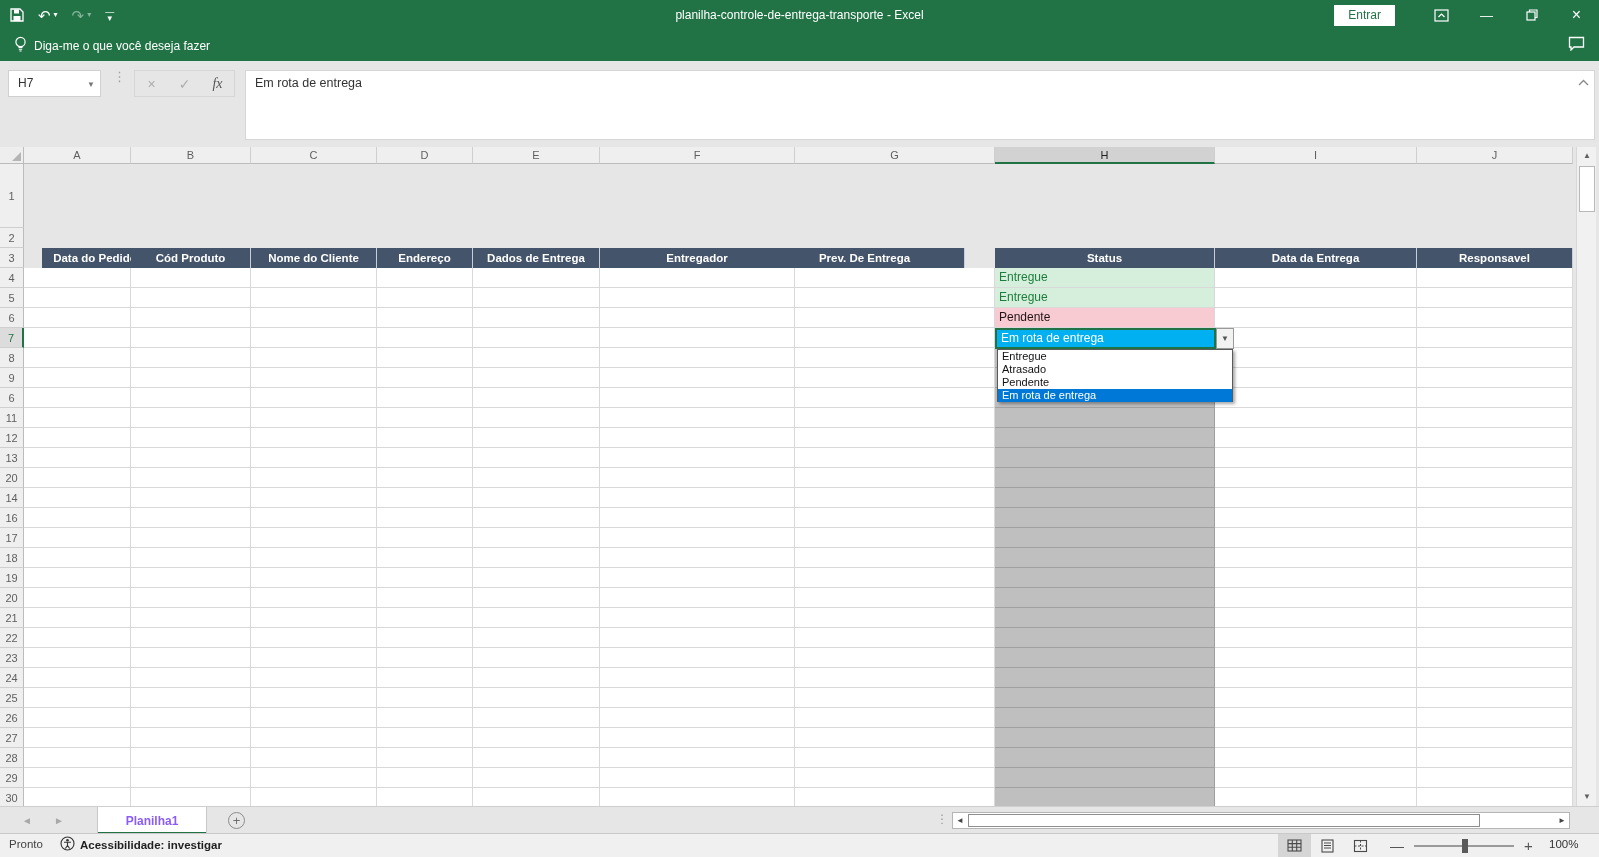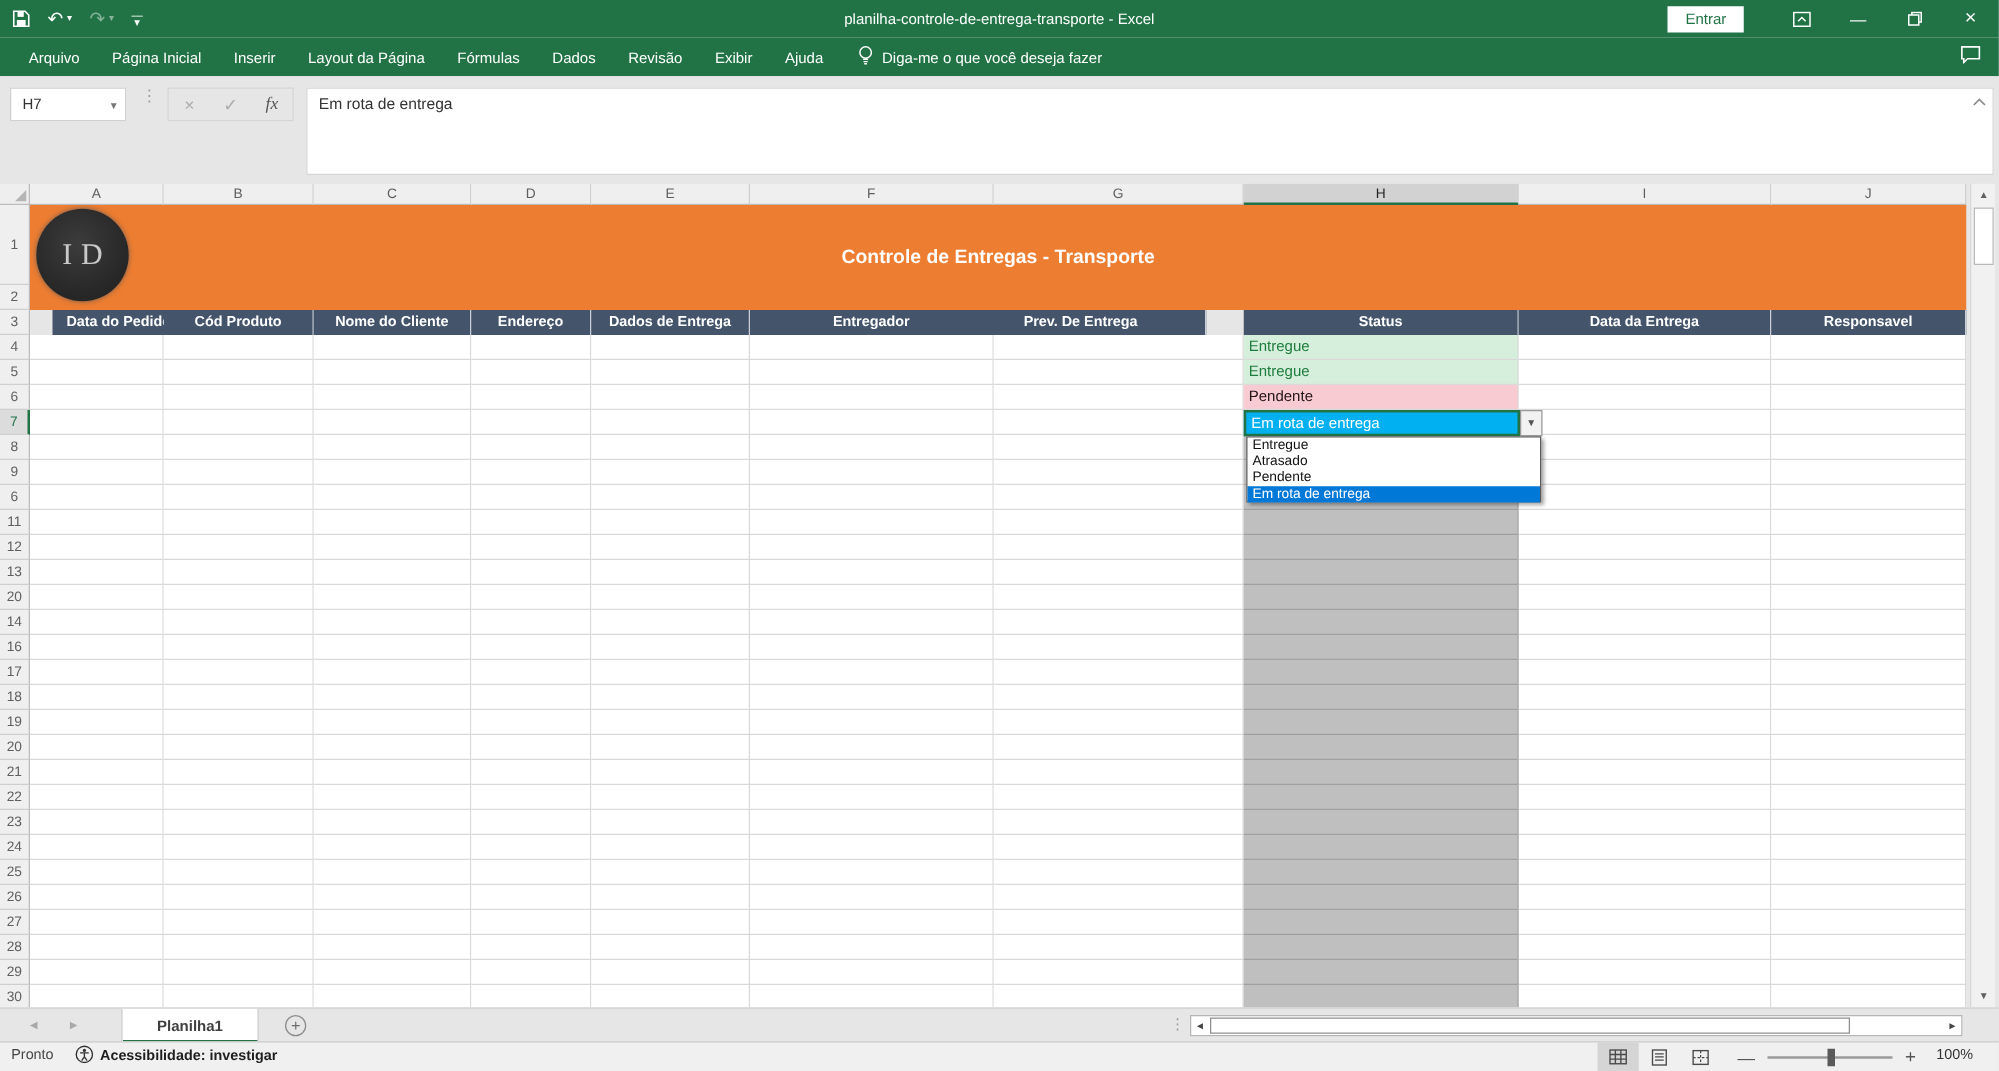--- a/index.html
+++ b/index.html
@@ -72,21 +72,21 @@
   
   #vscroll { position:absolute; left:1576px; top:0; width:20px; height:659px; background:#f1f1f1; border-left:1px solid #d8d8d8; }
   .varrow { position:absolute; left:1px; width:18px; height:17px; background:#f1f1f1; color:#606060; font-size:8px;
             display:flex; align-items:center; justify-content:center; }
   #vthumb { position:absolute; left:2px; top:19px; width:16px; height:46px; background:#fff; border:1px solid #b8b8b8; }
 
   
   #tabbar { position:absolute; left:0; top:806px; width:1599px; height:27px; background:#e6e6e6; border-top:1px solid #cfcfcf; }
   #navarrows { position:absolute; left:22px; top:0; height:27px; display:flex; align-items:center; gap:22px; color:#a8a8a8; font-size:10px; }
   #sheettab { position:absolute; left:97px; top:0; height:27px; width:110px; background:#fff; border-left:1px solid #c8c8c8; border-right:1px solid #c8c8c8;
-              color:#404040; font-weight:bold; font-size:12px; display:flex; align-items:center; justify-content:center;
+              color:#8b5cf6; font-weight:bold; font-size:12px; display:flex; align-items:center; justify-content:center;
               box-shadow:inset 0 -2px 0 #217346; }
   #addsheet { position:absolute; left:228px; top:5px; width:17px; height:17px; border:1px solid #8b8b8b; border-radius:50%;
               color:#6d6d6d; font-size:13px; line-height:15px; text-align:center; }
   #hdots { position:absolute; left:936px; top:5px; color:#9a9a9a; font-size:12px; }
   #hscroll { position:absolute; left:952px; top:5px; width:618px; height:17px; background:#fff; border:1px solid #b5b5b5; }
   .harrow { position:absolute; top:0; width:14px; height:15px; color:#444; font-size:8px; display:flex; align-items:center; justify-content:center; }
   #hthumb { position:absolute; left:15px; top:1px; width:512px; height:13px; background:#fff; border:1px solid #8f8f8f; }
 
   
   #statusbar { position:absolute; left:0; top:833px; width:1599px; height:24px; background:#f0f0f0; border-top:1px solid #c9c9c9; font-size:11.5px; color:#444; }
@@ -130,31 +130,20 @@
       <svg width="12" height="12" viewBox="0 0 12 12">
           <rect x="1" y="3" width="8" height="8" fill="none" stroke="#fff" stroke-width="1.2"></rect>
           <path d="M3.5 3 V1 H11 V8.5 H9" fill="none" stroke="#fff" stroke-width="1.2"></path>
         </svg>
     </span>
     <span class="winbtn" style="font-size:16px;">×</span>
   </div>
 </div>
 
 <div id="ribbonrow">
-  <div id="ribbon-tabs">
-      <div class="rtab">Arquivo</div>
-      <div class="rtab">Página Inicial</div>
-      <div class="rtab">Inserir</div>
-      <div class="rtab">Layout da Página</div>
-      <div class="rtab">Fórmulas</div>
-      <div class="rtab">Dados</div>
-      <div class="rtab">Revisão</div>
-      <div class="rtab">Exibir</div>
-      <div class="rtab">Ajuda</div>
-    </div>
   <div id="tellme">
     <span>
       <svg width="13" height="16" viewBox="0 0 13 16">
           <circle cx="6.5" cy="6" r="4.6" fill="none" stroke="#fff" stroke-width="1.2"></circle>
           <path d="M4.5 11.5 H8.5 M4.8 13.3 H8.2 M5.4 15 H7.6" stroke="#fff" stroke-width="1.1"></path>
         </svg>
     </span>
     <span>Diga-me o que você deseja fazer</span>
   </div>
 </div>
@@ -509,24 +498,20 @@
       <div class="cell" style="left: 251px; top: 641px; width: 126px;"></div>
       <div class="cell" style="left: 377px; top: 641px; width: 96px;"></div>
       <div class="cell" style="left: 473px; top: 641px; width: 127px;"></div>
       <div class="cell" style="left: 600px; top: 641px; width: 195px;"></div>
       <div class="cell" style="left: 795px; top: 641px; width: 200px;"></div>
       <div class="cell st-gray" style="left: 995px; top: 641px; width: 220px;"></div>
       <div class="cell" style="left: 1215px; top: 641px; width: 202px;"></div>
       <div class="cell" style="left: 1417px; top: 641px; width: 156px;"></div>
     </div>
 
-  <div id="banner">
-    <div id="logo">ID</div>
-    <div class="title">Controle de Entregas - Transporte</div>
-  </div>
 
   <div id="selcell">Em rota de entrega</div>
   <div id="dropbtn">
       <span>▼</span>
     </div>
   <div id="droplist">
       <div class="dopt">Entregue</div>
       <div class="dopt">Atrasado</div>
       <div class="dopt">Pendente</div>
       <div class="dopt hl">Em rota de entrega</div>

